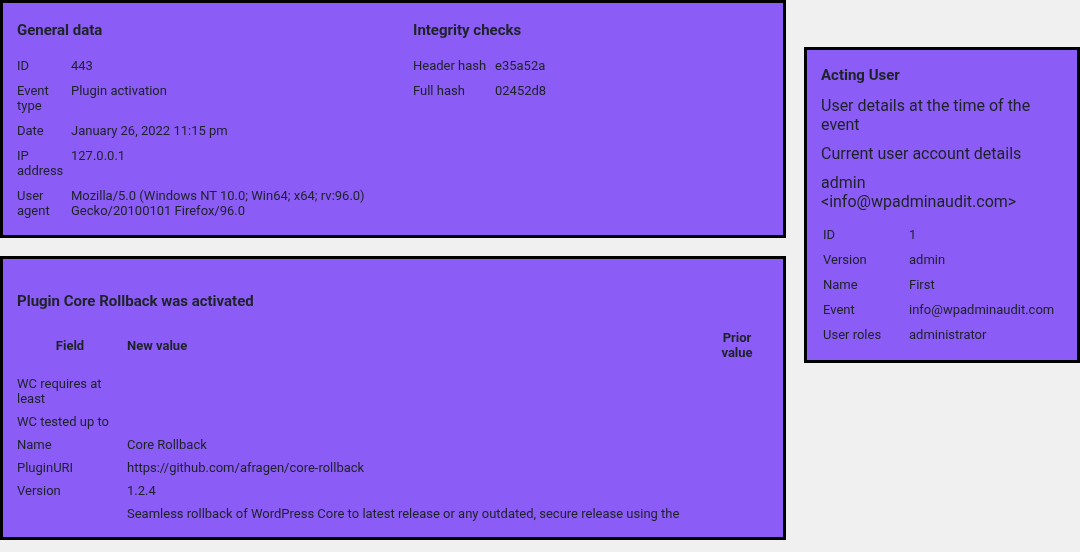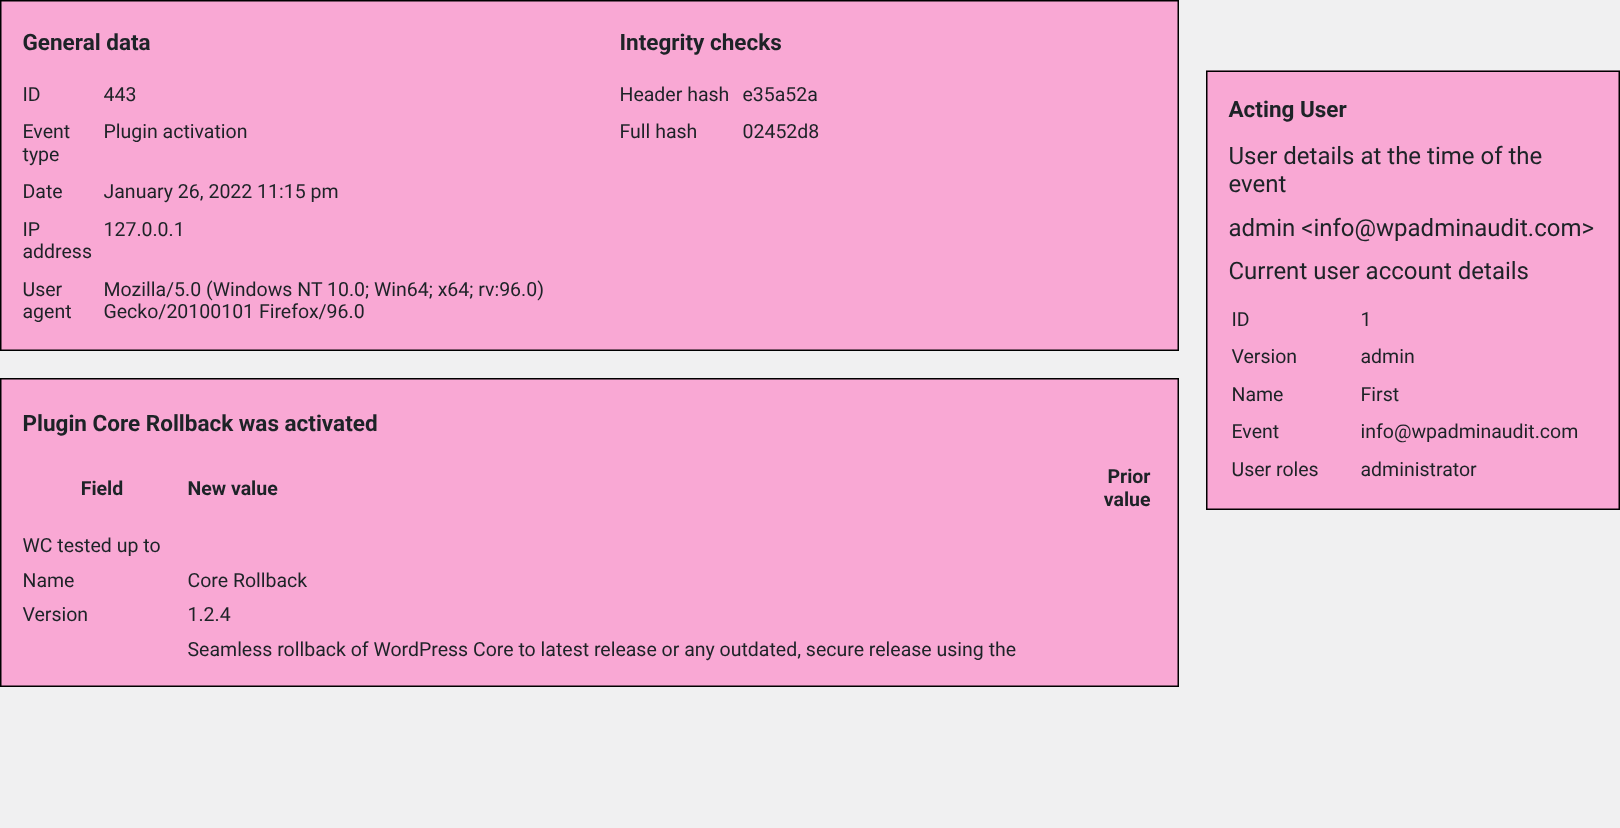--- a/index.html
+++ b/index.html
@@ -23,22 +23,22 @@
       flex: 1;
       display: flex;
       flex-direction: column;
       gap: 18px;
     }
     .side-col {
       width: 276px;
       margin-top: 47px;
     }
     .panel {
-      background: #f9a8d4;
-      border: 1px solid #000000;
+      background: #8b5cf6;
+      border: 3px solid #000000;
       padding: 12px 14px;
     }
     .panel-top {
       display: flex;
       gap: 40px;
     }
     .general-data {
       flex: 1;
     }
     .integrity-checks {
@@ -85,21 +85,21 @@
     }
     .user-details-table td {
       padding: 4px 4px 4px 0;
       font-size: 13px;
       vertical-align: top;
     }
     .user-details-table td.key {
       width: 84px;
     }
     .plugin-panel h3 {
-      margin-top: 8px;
+      margin-top: 21px;
       margin-bottom: 14px;
     }
     .plugin-table {
       width: 100%;
       border-collapse: collapse;
     }
     .plugin-table th {
       font-size: 13px;
       font-weight: 700;
       text-align: left;
@@ -107,21 +107,21 @@
       margin-top: 11px;
     }
     .plugin-table th.field-col {
       text-align: center;
       width: 110px;
     }
     .plugin-table th.new-col {
       text-align: left;
     }
     .plugin-table th.prior-col {
-      text-align: right;
+      text-align: center;
       width: 60px;
     }
     .plugin-table td {
       padding: 4px 4px 4px 0;
       font-size: 13px;
       vertical-align: top;
     }
     .plugin-table td.field {
       width: 110px;
     }
@@ -181,27 +181,37 @@
       <table class="plugin-table">
         <thead>
           <tr>
             <th class="field-col">Field</th>
             <th class="new-col">New value</th>
             <th class="prior-col">Prior value</th>
           </tr>
         </thead>
         <tbody id="plugin-rows">
             <tr>
+              <td class="field">WC requires at least</td>
+              <td></td>
+              <td></td>
+            </tr>
+            <tr>
               <td class="field">WC tested up to</td>
               <td></td>
               <td></td>
             </tr>
             <tr>
               <td class="field">Name</td>
               <td>Core Rollback</td>
+              <td></td>
+            </tr>
+            <tr>
+              <td class="field">PluginURI</td>
+              <td>https://github.com/afragen/core-rollback</td>
               <td></td>
             </tr>
             <tr>
               <td class="field">Version</td>
               <td>1.2.4</td>
               <td></td>
             </tr>
             <tr>
               <td class="field"></td>
               <td>Seamless rollback of WordPress Core to latest release or any outdated, secure release using the</td>
@@ -209,22 +219,22 @@
             </tr>
           </tbody>
       </table>
     </div>
   </div>
 
   <div class="side-col">
     <div class="panel acting-user">
       <h3>Acting User</h3>
       <p class="sub">User details at the time of the event</p>
+      <p class="sub">Current user account details</p>
       <p class="sub">admin &lt;info@wpadminaudit.com&gt;</p>
-      <p class="sub">Current user account details</p>
       <table class="user-details-table">
         <tbody id="user-rows">
             <tr>
               <td class="key">ID</td>
               <td>1</td>
             </tr>
             <tr>
               <td class="key">Version</td>
               <td>admin</td>
             </tr>

